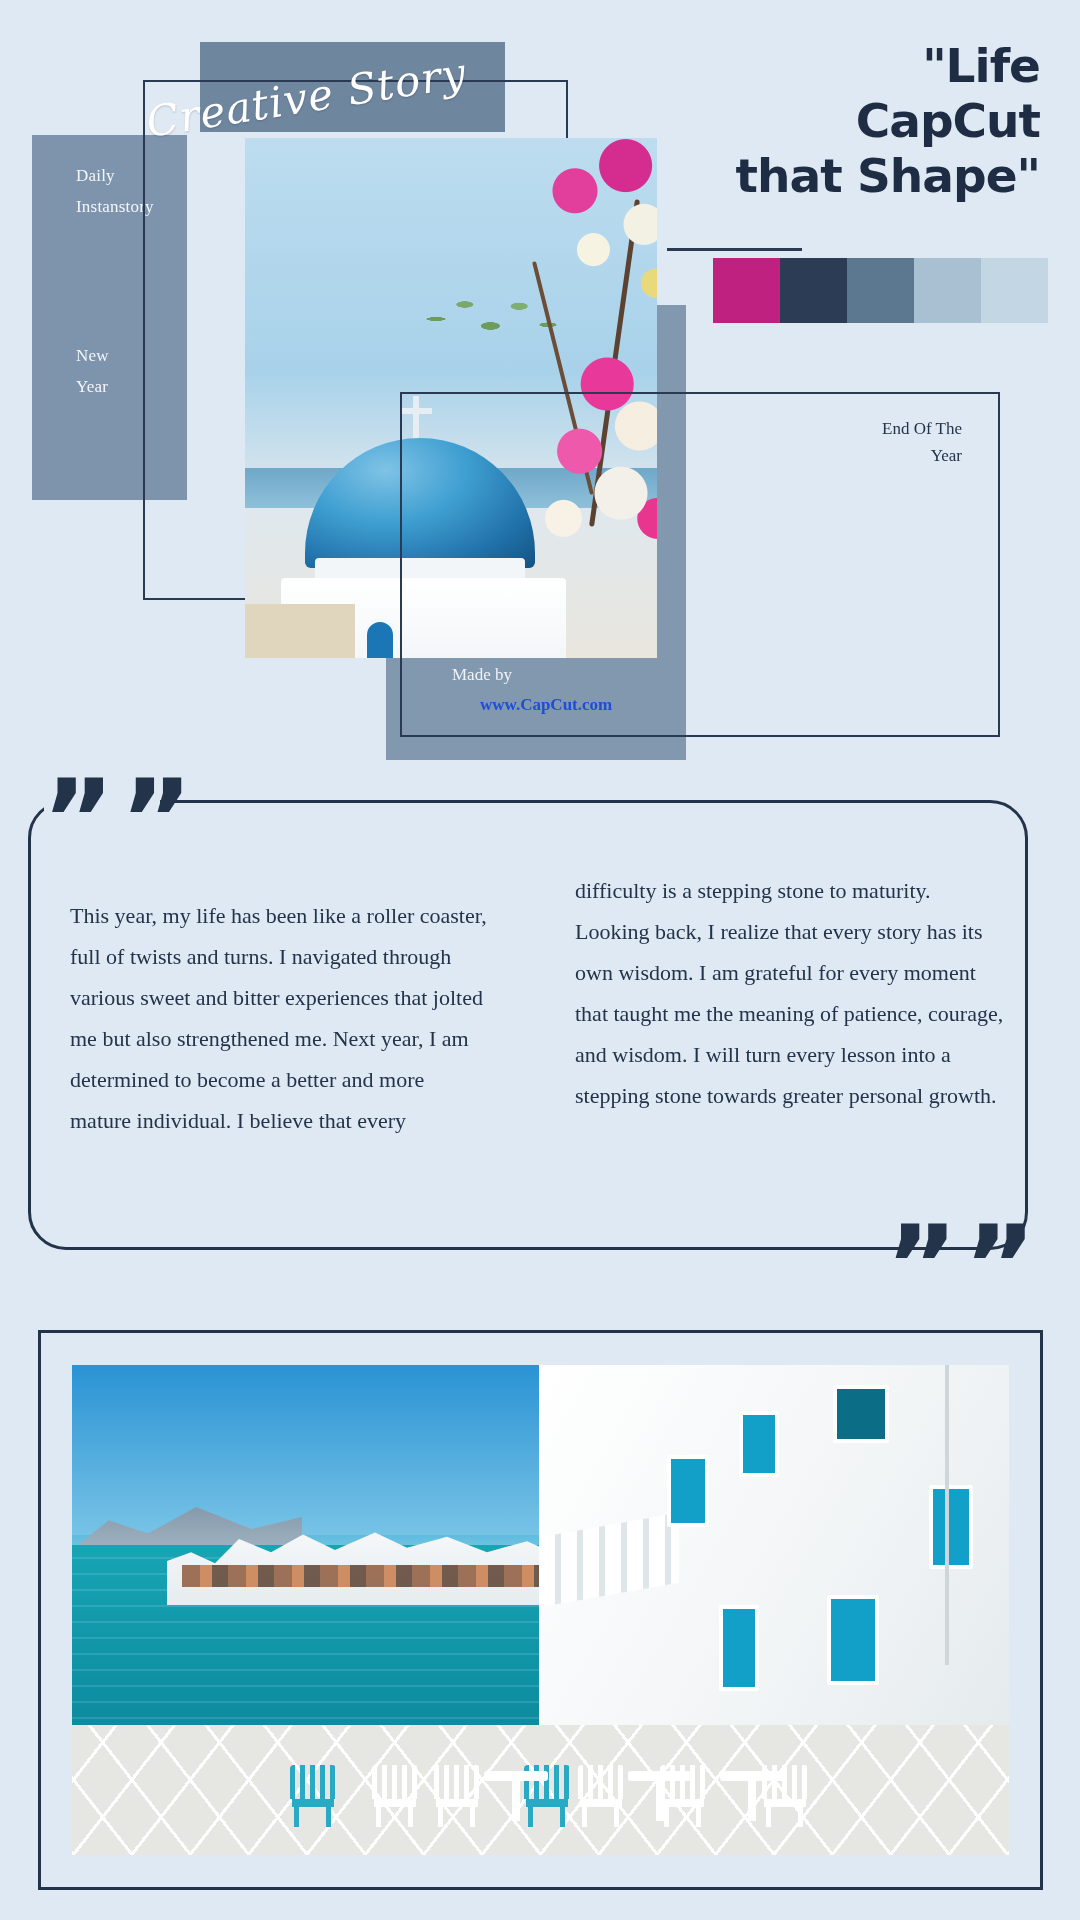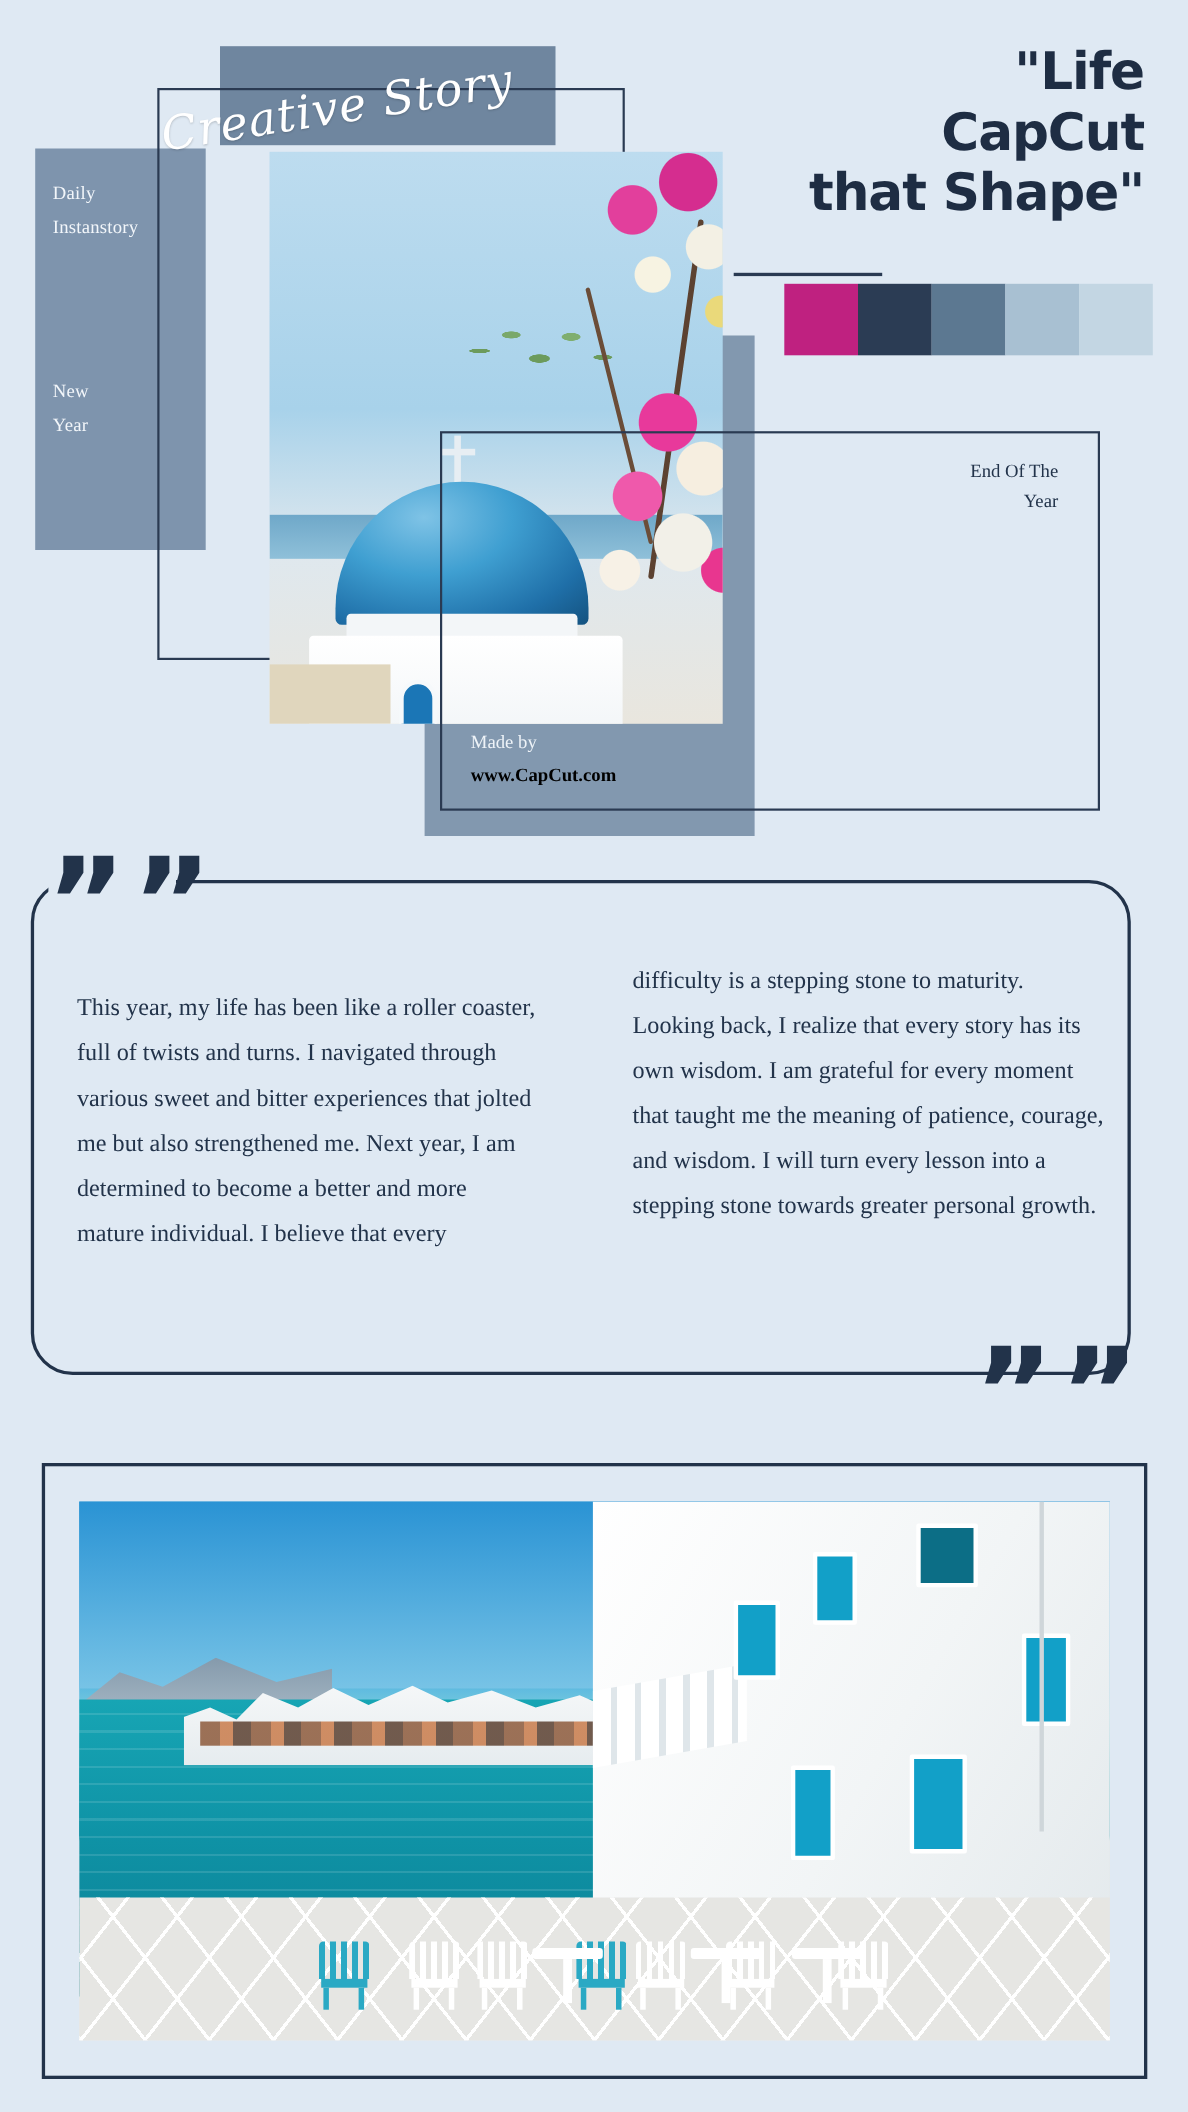--- a/index.html
+++ b/index.html
@@ -26,20 +26,21 @@
     width: 155px; height: 365px;
     background: #7e94ad;
   }
   .slate-panel-left .lbl {
     position: absolute;
     font-family: "Liberation Serif", serif;
     font-size: 17px;
     color: #f2f6fa;
     line-height: 31px;
     letter-spacing: .2px;
+    margin-left: 28px;
   }
   .slate-panel-left .lbl.top { left: 16px; top: 25px; width: 110px; }
   .slate-panel-left .lbl.bottom { left: 16px; bottom: 98px; width: 110px; }
 
   .slate-panel-top {
     position: absolute;
     left: 200px; top: 42px;
     width: 305px; height: 90px;
     background: #6f869f;
   }
@@ -176,26 +177,26 @@
     width: 160px;
     text-align: right;
     font-size: 17px;
     line-height: 30px;
     color: #22334a;
   }
   .archive-by .name { display: block; }
 
   .made-by {
     position: absolute;
-    left: 428px; top: 660px;
+    left: 452px; top: 660px;
     font-size: 17px;
     line-height: 30px;
     color: #eef3f8;
   }
-  .made-by .url { display: block; font-weight: bold; color: #000000; }
+  .made-by .url { display: block; font-weight: bold; color: #1d4ed8; margin-left: 28px; }
 
   
   .headline {
     position: absolute;
     left: 660px; top: 38px;
     width: 380px;
     text-align: right;
     font-family: "DejaVu Sans", sans-serif;
     font-weight: bold;
     font-size: 47px;

